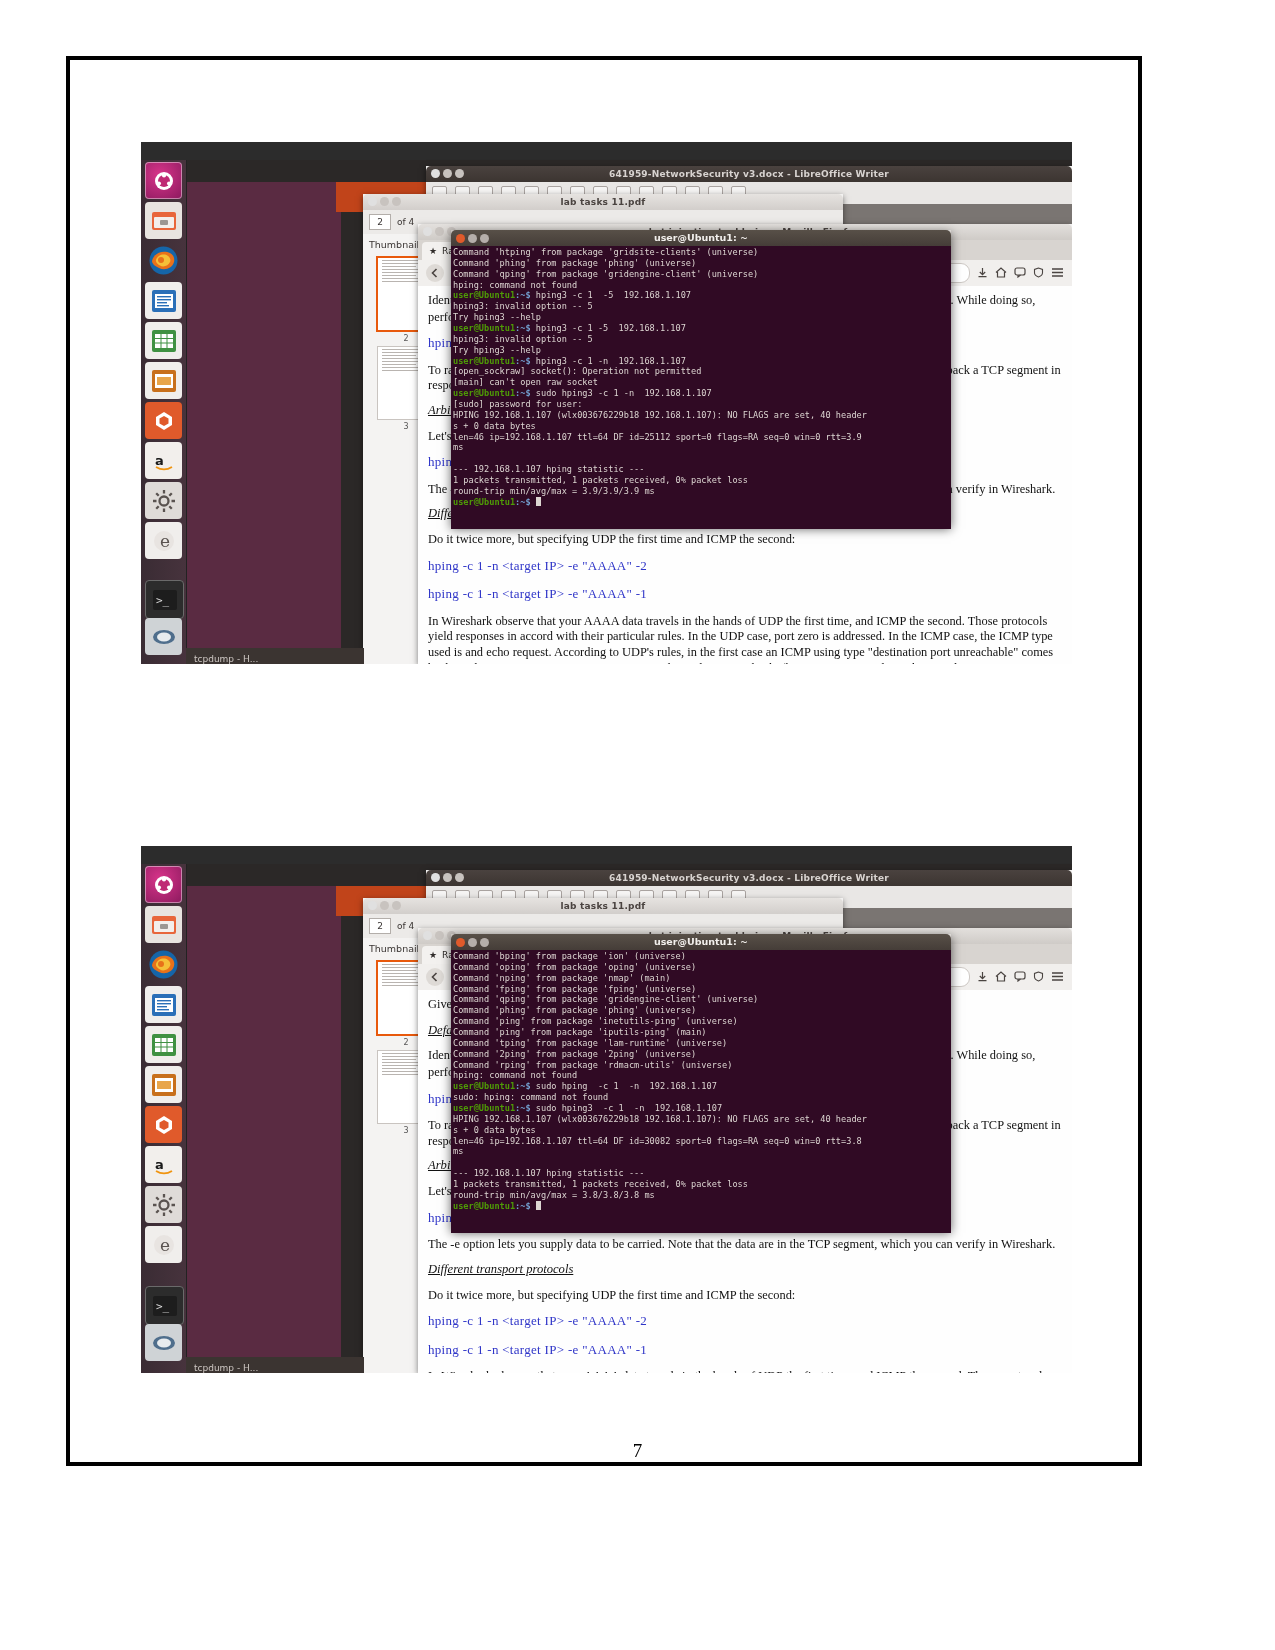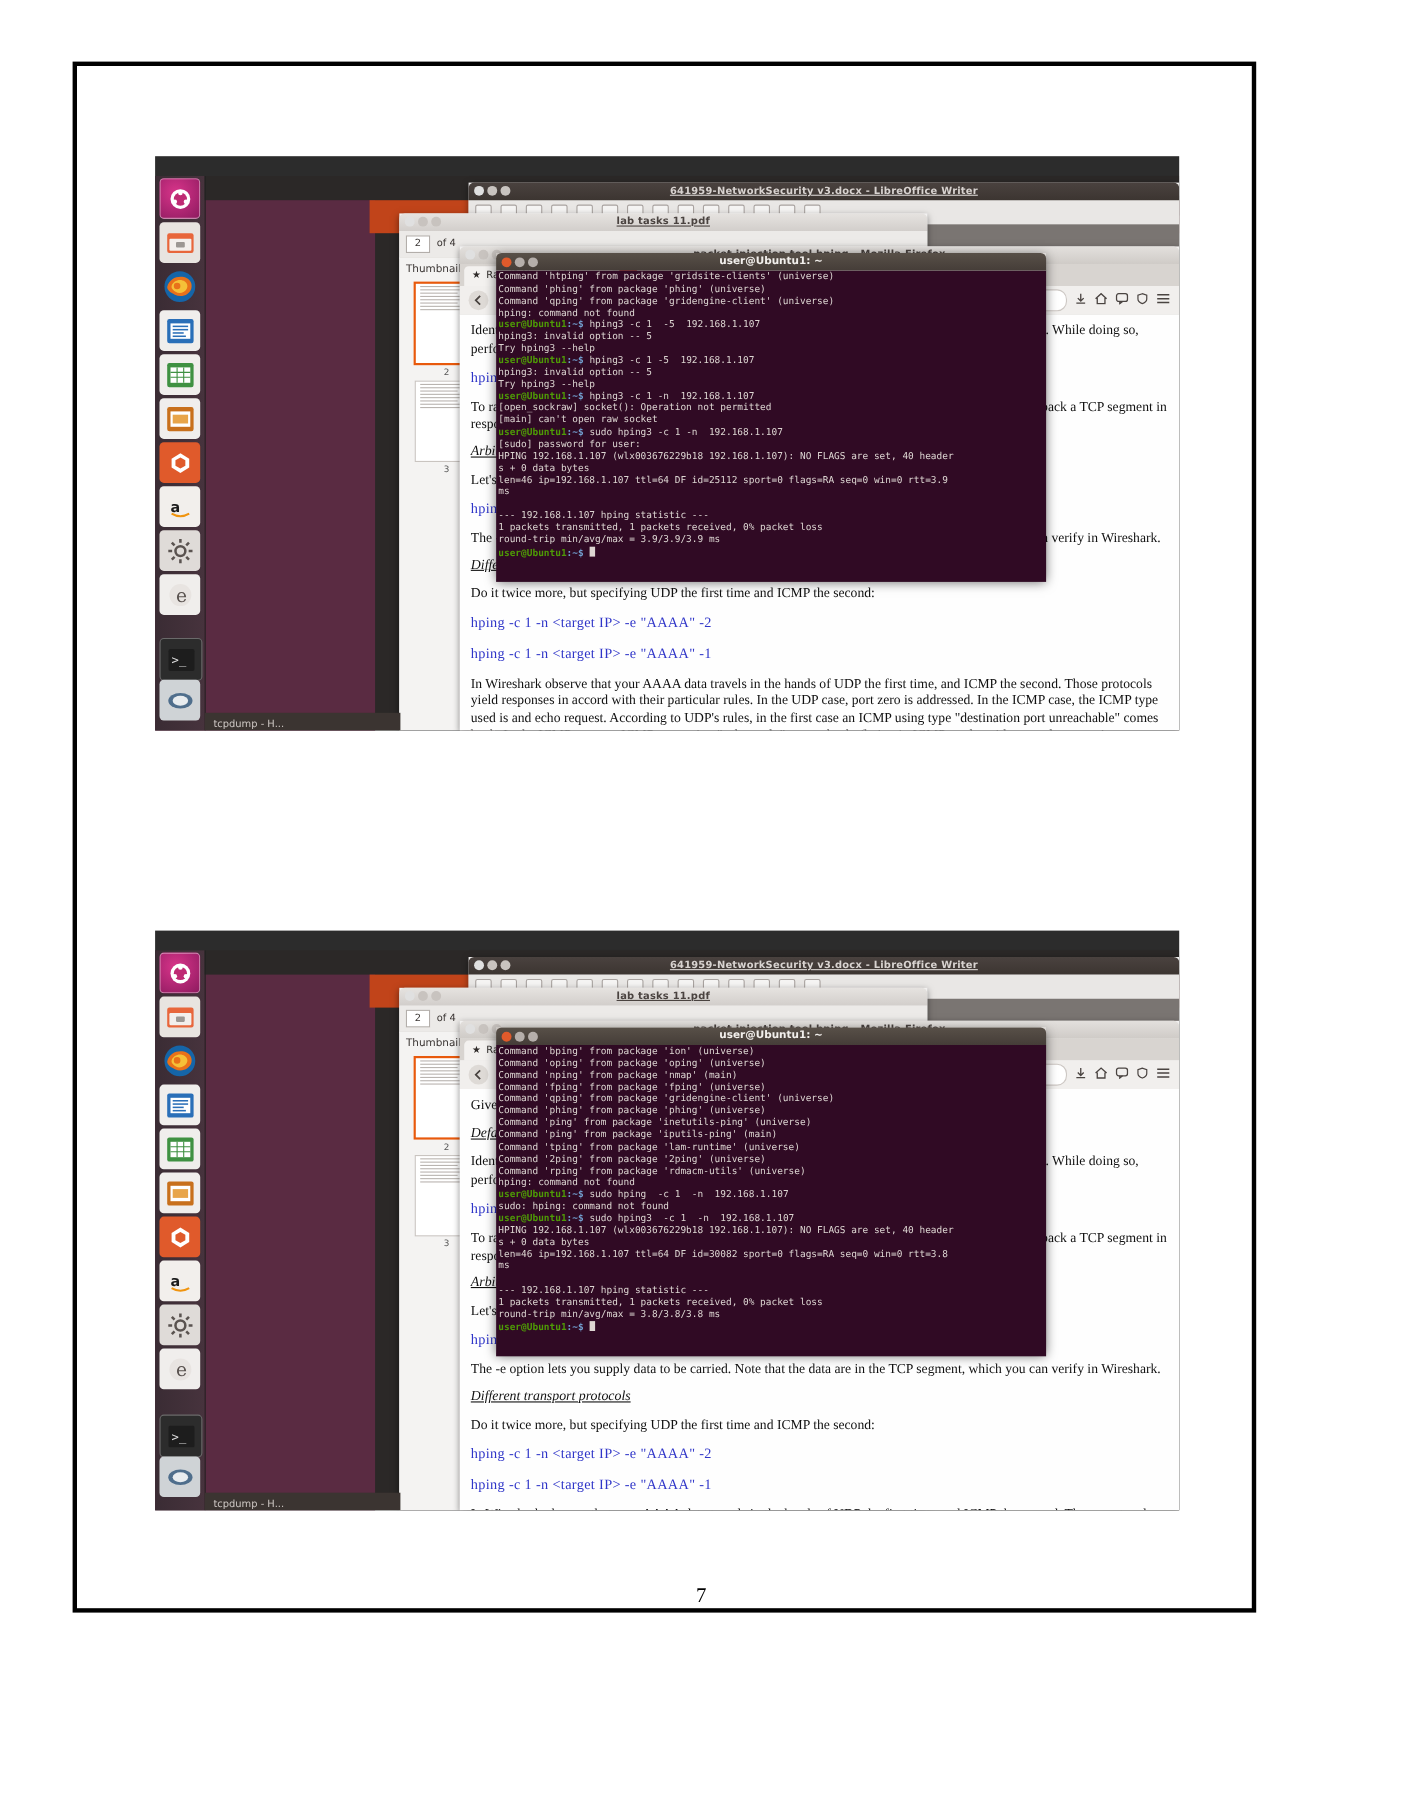--- a/index.html
+++ b/index.html
@@ -44,21 +44,21 @@
 
   
   .win{position:absolute;background:#f2f1f0;box-shadow:0 2px 6px rgba(0,0,0,.5);}
   .wbar{height:16px;background:linear-gradient(to bottom,#e4e1de,#d3cfcb);
     border-top-left-radius:5px;border-top-right-radius:5px;
     font-family:"DejaVu Sans", sans-serif;font-size:9px;color:#4a4340;
     display:flex;align-items:center;position:relative;}
   .wbtns{position:absolute;left:5px;top:3px;display:flex;gap:3px;}
   .wbtns i{width:9px;height:9px;border-radius:50%;display:block;background:#c8c3bf;}
   .wbtns i.x{background:#e0e0e0;}
-  .wtitle{width:100%;text-align:center;font-weight:bold;letter-spacing:.2px;text-decoration:underline;}
+  .wtitle{width:100%;text-align:center;font-weight:bold;letter-spacing:.2px;}
 
   
   .lo{left:285px;top:24px;width:646px;height:498px;}
   .lo .wbar{background:linear-gradient(to bottom,#4a423f,#3c3531);color:#d8d3d0;}
   .lo-toolbar{height:22px;background:#e9e7e5;border-bottom:1px solid #cfcac6;display:flex;align-items:center;gap:8px;padding:0 6px;}
   .lo-toolbar .ti{width:13px;height:13px;border:1px solid #a9a3a0;background:#f6f5f4;border-radius:2px;}
   .lo-body{position:absolute;left:0;right:0;top:38px;bottom:0;background:#7a7572;}
 
   
   .pdf{left:222px;top:52px;width:480px;height:470px;}

